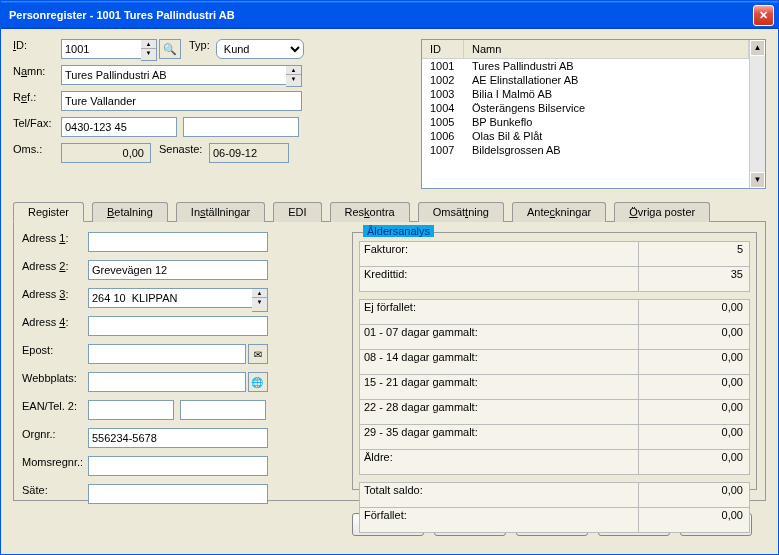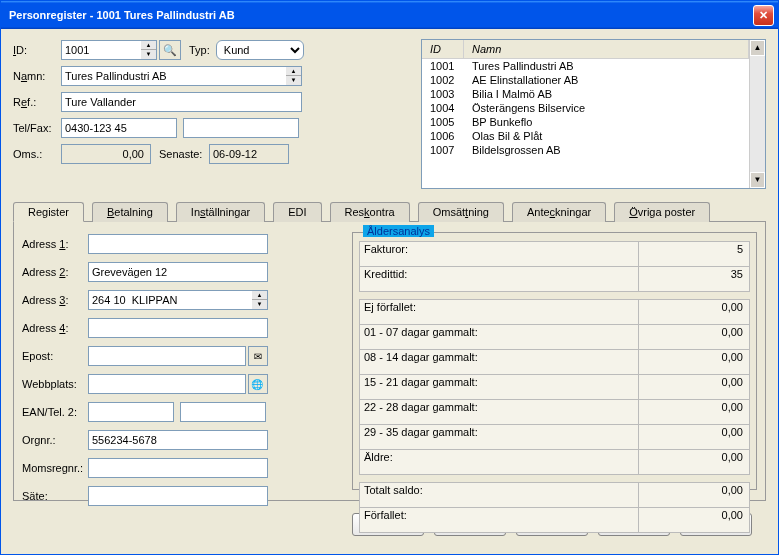--- a/index.html
+++ b/index.html
@@ -4,34 +4,34 @@
 <style>
 * { box-sizing: border-box; margin: 0; padding: 0; font-family: Tahoma, Arial, sans-serif; font-size: 11px; }
 body { background: #ece9d8; }
 .window { width: 779px; height: 555px; background: #ece9d8; border: 1px solid #0055ea; position: relative; }
 .titlebar { height: 28px; background: linear-gradient(to bottom, #3a95ff 0%, #0055ea 8%, #0055ea 92%, #003db8 100%); color: #fff; display: flex; align-items: center; padding: 0 4px 0 8px; font-size: 13px; font-weight: bold; }
 .titlebar-text { flex: 1; }
 .close-btn { width: 21px; height: 21px; background: linear-gradient(to bottom, #f5a7a0, #e14d3b 40%, #c7301b); border: 1px solid #fff; border-radius: 3px; color: #fff; display: flex; align-items: center; justify-content: center; font-weight: bold; cursor: pointer; }
 .content { padding: 10px 12px; }
 .top-section { display: flex; gap: 8px; }
 .left-form { width: 400px; }
-.row { display: flex; align-items: center; margin-bottom: 4px; height: 22px; }
+.row { display: flex; margin-bottom: 4px; height: 22px; }
 .lbl { width: 48px; }
 .lbl u { text-decoration: underline; }
 input[type=text], select { height: 20px; border: 1px solid #7f9db9; background: #fff; padding: 0 3px; font-size: 11px; }
 input[readonly] { background: #ece9d8; text-align: right; padding-right: 6px; }
 .spinner { display: inline-flex; }
 .spinner input { border-right: none; }
 .spin-btns { display: flex; flex-direction: column; border: 1px solid #7f9db9; border-left: none; }
 .spin-btns span { width: 15px; height: 9px; background: #e8e8e8; font-size: 6px; text-align: center; line-height: 8px; cursor: pointer; }
 .spin-btns span:first-child { border-bottom: 1px solid #aaa; }
 .search-btn { width: 22px; height: 20px; border: 1px solid #7f9db9; background: #ece9d8; margin-left: 2px; cursor: pointer; display: flex; align-items: center; justify-content: center; }
 .list-panel { flex: 1; border: 1px solid #7f9db9; background: #fff; height: 150px; display: flex; }
 .list-content { flex: 1; overflow: hidden; }
-.list-header { display: flex; background: #ece9d8; border-bottom: 1px solid #d0d0d0; font-style: italic; }
+.list-header { display: flex; background: #ece9d8; border-bottom: 1px solid #d0d0d0; }
 .list-header div { padding: 3px 8px; border-right: 1px solid #d0d0d0; }
 .list-body { }
 .list-row { display: flex; padding: 1px 0; cursor: pointer; }
 .list-row div { padding: 0 8px; }
 .col-id { width: 42px; }
 .col-namn { flex: 1; }
 .scrollbar { width: 16px; background: #e8e8e8; border-left: 1px solid #ccc; display: flex; flex-direction: column; }
 .scrollbar span { height: 16px; background: #d4d0c8; border: 1px solid #fff; font-size: 8px; text-align: center; line-height: 14px; cursor: pointer; }
 .scrollbar .track { flex: 1; }
 .tabs { margin-top: 12px; }

